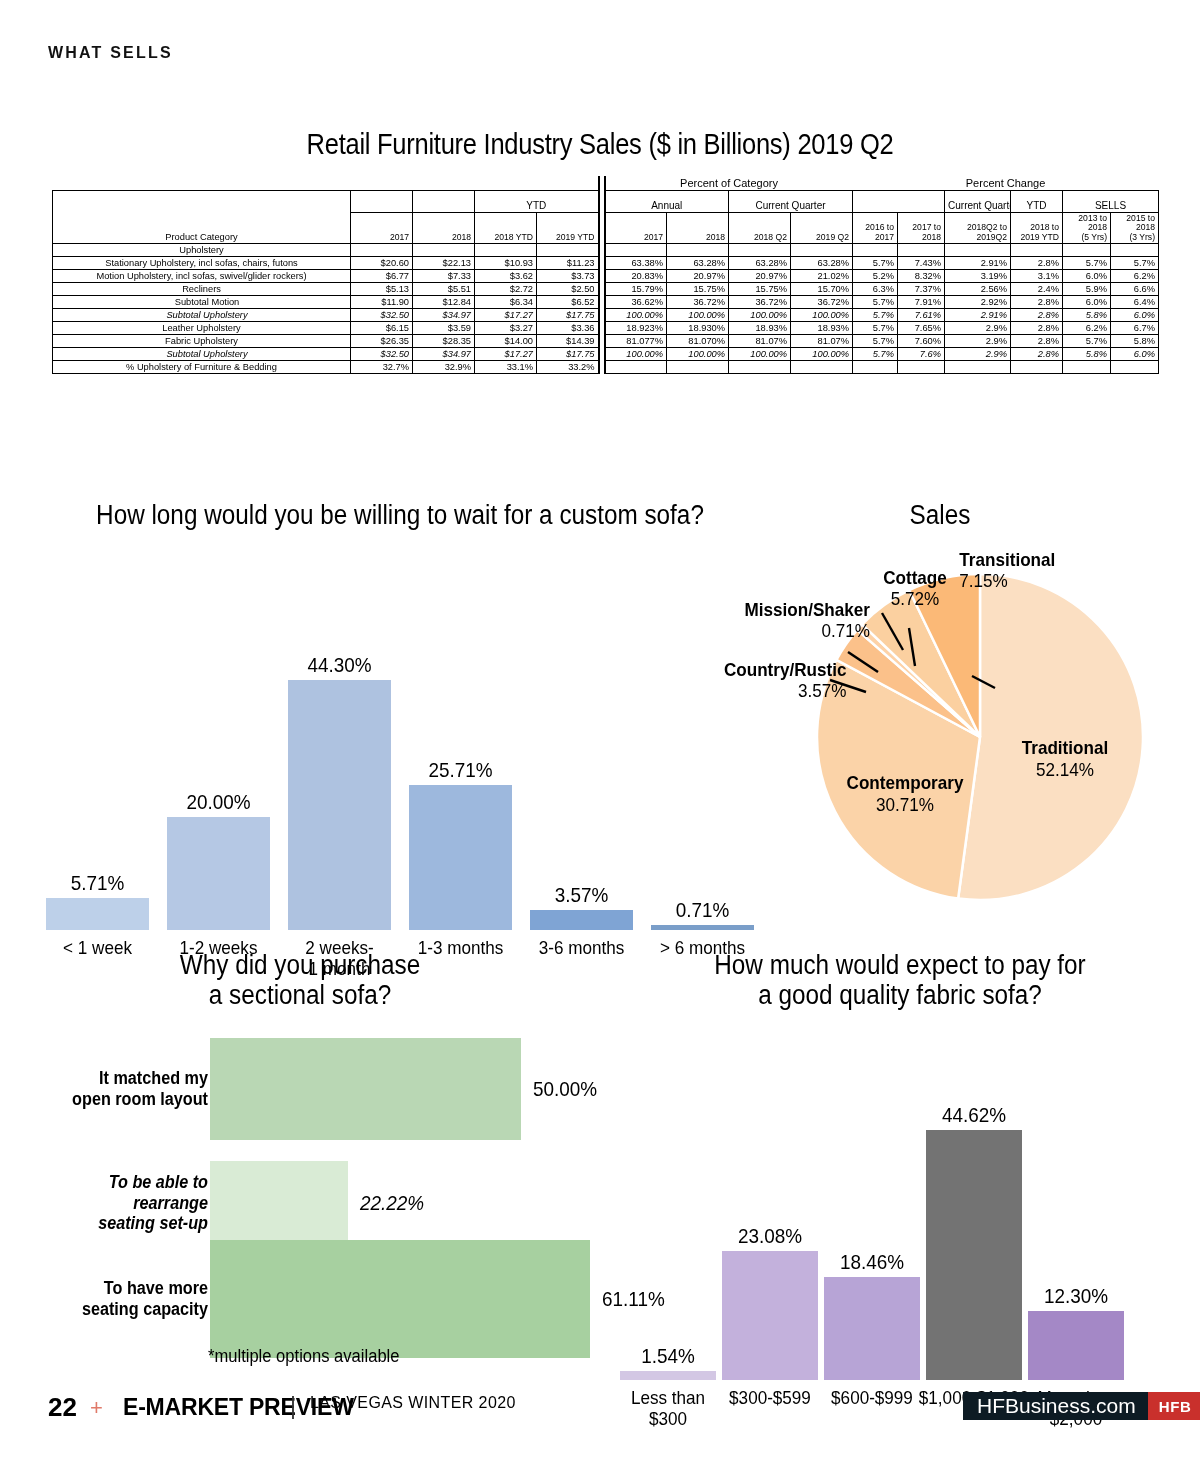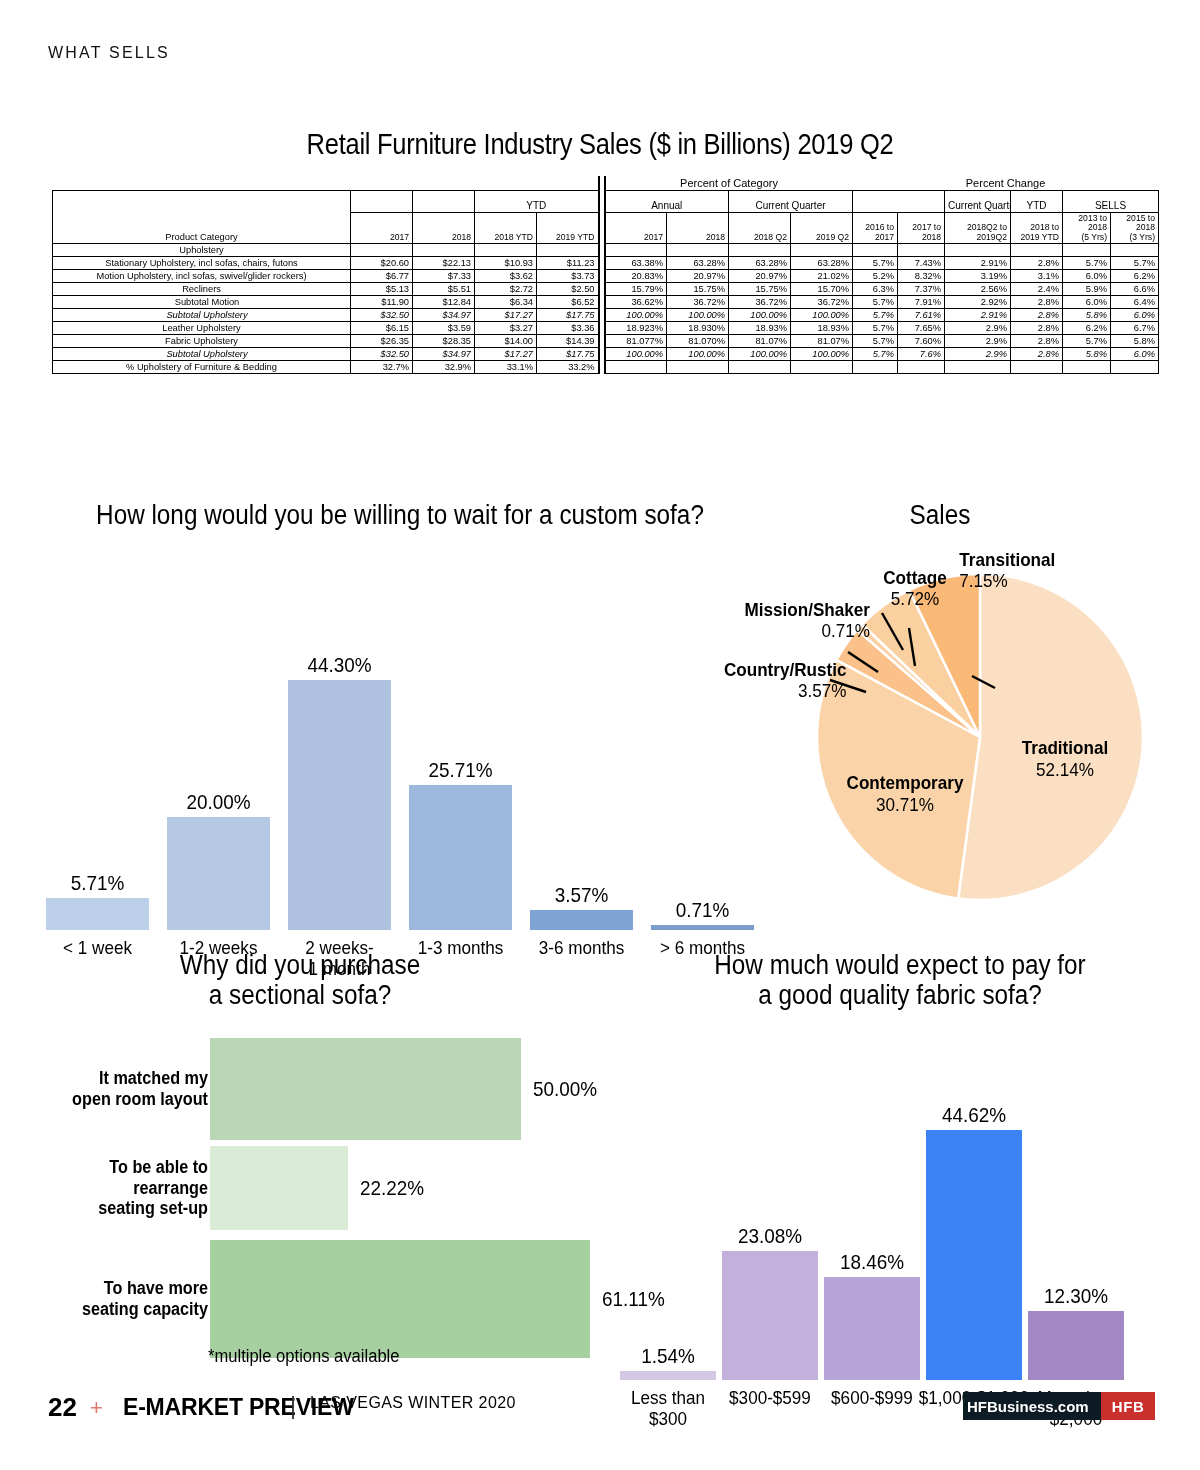--- a/index.html
+++ b/index.html
@@ -11,21 +11,21 @@
     color:#000;
     position:relative;
     overflow:hidden;
   }
   .page { position:relative; width:1200px; height:1470px; }
 
   
   .kicker {
     position:absolute; left:48px; top:44px;
     font-family:"Liberation Sans", sans-serif;
-    font-weight:normal; font-size:16px; letter-spacing:2.2px;
+    font-weight:bold; font-size:16px; letter-spacing:2.2px;
     color:#111;
   }
 
   
   .table-title {
     position:absolute; left:0; top:128px; width:1200px;
     text-align:center;
     font-family:"Liberation Sans Narrow","Liberation Sans", sans-serif;
     font-size:29px; font-weight:400; letter-spacing:-0.3px;
     transform:scaleX(0.88); transform-origin:center top;
@@ -121,22 +121,22 @@
   #chart-pay .ctitle { position:absolute; left:60px; top:0; width:480px; }
 
   
   .footer { position:absolute; left:0; top:1392px; width:1200px; height:46px; }
   .fnum { position:absolute; left:48px; top:0px; font-weight:bold; font-size:26px; }
   .fplus { position:absolute; left:90px; top:3px; font-size:22px; color:#e07a6a; }
   .fmain { position:absolute; left:123px; top:2px; font-weight:bold; font-size:23px; letter-spacing:-0.2px;}
   .fbar { position:absolute; left:290px; top:1px; font-size:23px; color:#333; font-weight:300;}
   .fsub { position:absolute; left:310px; top:2px; font-size:16px; letter-spacing:0.4px;}
   .fbadge { position:absolute; left:963px; top:0px; height:28px; display:flex; }
-  .fbadge .url { background:#0d1b24; color:#fff; font-size:15px;
-      padding:0 12px 0 4px; display:flex; align-items:center;font-weight:bold; }
+  .fbadge .url { background:#0d1b24; color:#fff; font-size:21px;
+      padding:0 12px 0 14px; display:flex; align-items:center; }
   .fbadge .hfb { background:#c9302c; color:#fff; font-weight:bold; font-size:15px;
       padding:0 11px; display:flex; align-items:center; letter-spacing:0.6px;}
 </style>
 </head>
 <body>
 
 <div class="page">
 
   <div class="kicker">WHAT SELLS</div>
 
@@ -493,21 +493,21 @@
     </div>
     <div id="sect-rows">
         <div class="hrow" style="top: 88px; height: 102px;">
           <div class="hrow-lbl" style="top: 50%; transform: translateY(-50%) scaleX(0.9);">
             <div>It matched my</div>
             <div>open room layout</div>
           </div>
           <div class="hbar" style="width: 310.915px; background: rgb(185, 215, 180);"></div>
           <div class="hbar-val" style="left: 502.915px; top: 50%; transform: translateY(-50%) scaleX(0.9);">50.00%</div>
         </div>
-        <div class="hrow" style="top: 196px; height: 84px;">
+        <div class="hrow" style="top: 211px; height: 84px; font-style: italic;">
           <div class="hrow-lbl" style="top: 50%; transform: translateY(-50%) scaleX(0.9);">
             <div>To be able to</div>
             <div>rearrange</div>
             <div>seating set-up</div>
           </div>
           <div class="hbar" style="width: 138.171px; background: rgb(217, 235, 213);"></div>
           <div class="hbar-val" style="left: 330.171px; top: 50%; transform: translateY(-50%) scaleX(0.9);">22.22%</div>
         </div>
         <div class="hrow" style="top: 290px; height: 118px;">
           <div class="hrow-lbl" style="top: 50%; transform: translateY(-50%) scaleX(0.9);">
@@ -546,21 +546,21 @@
         </div>
         <div class="vbar-col" style="left: 204px; width: 96px; height: 1px;">
           <div class="vbar" style="height: 103.429px; background: rgb(183, 164, 214);">
             <div class="vbar-val dlabel">18.46%</div>
           </div>
           <div class="vbar-cat axlabel">
             <div>$600-$999</div>
           </div>
         </div>
         <div class="vbar-col" style="left: 306px; width: 96px; height: 1px;">
-          <div class="vbar" style="height: 250px; background: #3b82f6; text-decoration: underline;">
+          <div class="vbar" style="height: 250px; background: #737373; text-decoration: underline;">
             <div class="vbar-val dlabel">44.62%</div>
           </div>
           <div class="vbar-cat axlabel">
             <div>$1,000-$1,999</div>
           </div>
         </div>
         <div class="vbar-col" style="left: 408px; width: 96px; height: 1px;">
           <div class="vbar" style="height: 68.9153px; background: rgb(164, 136, 198);">
             <div class="vbar-val dlabel">12.30%</div>
           </div>

